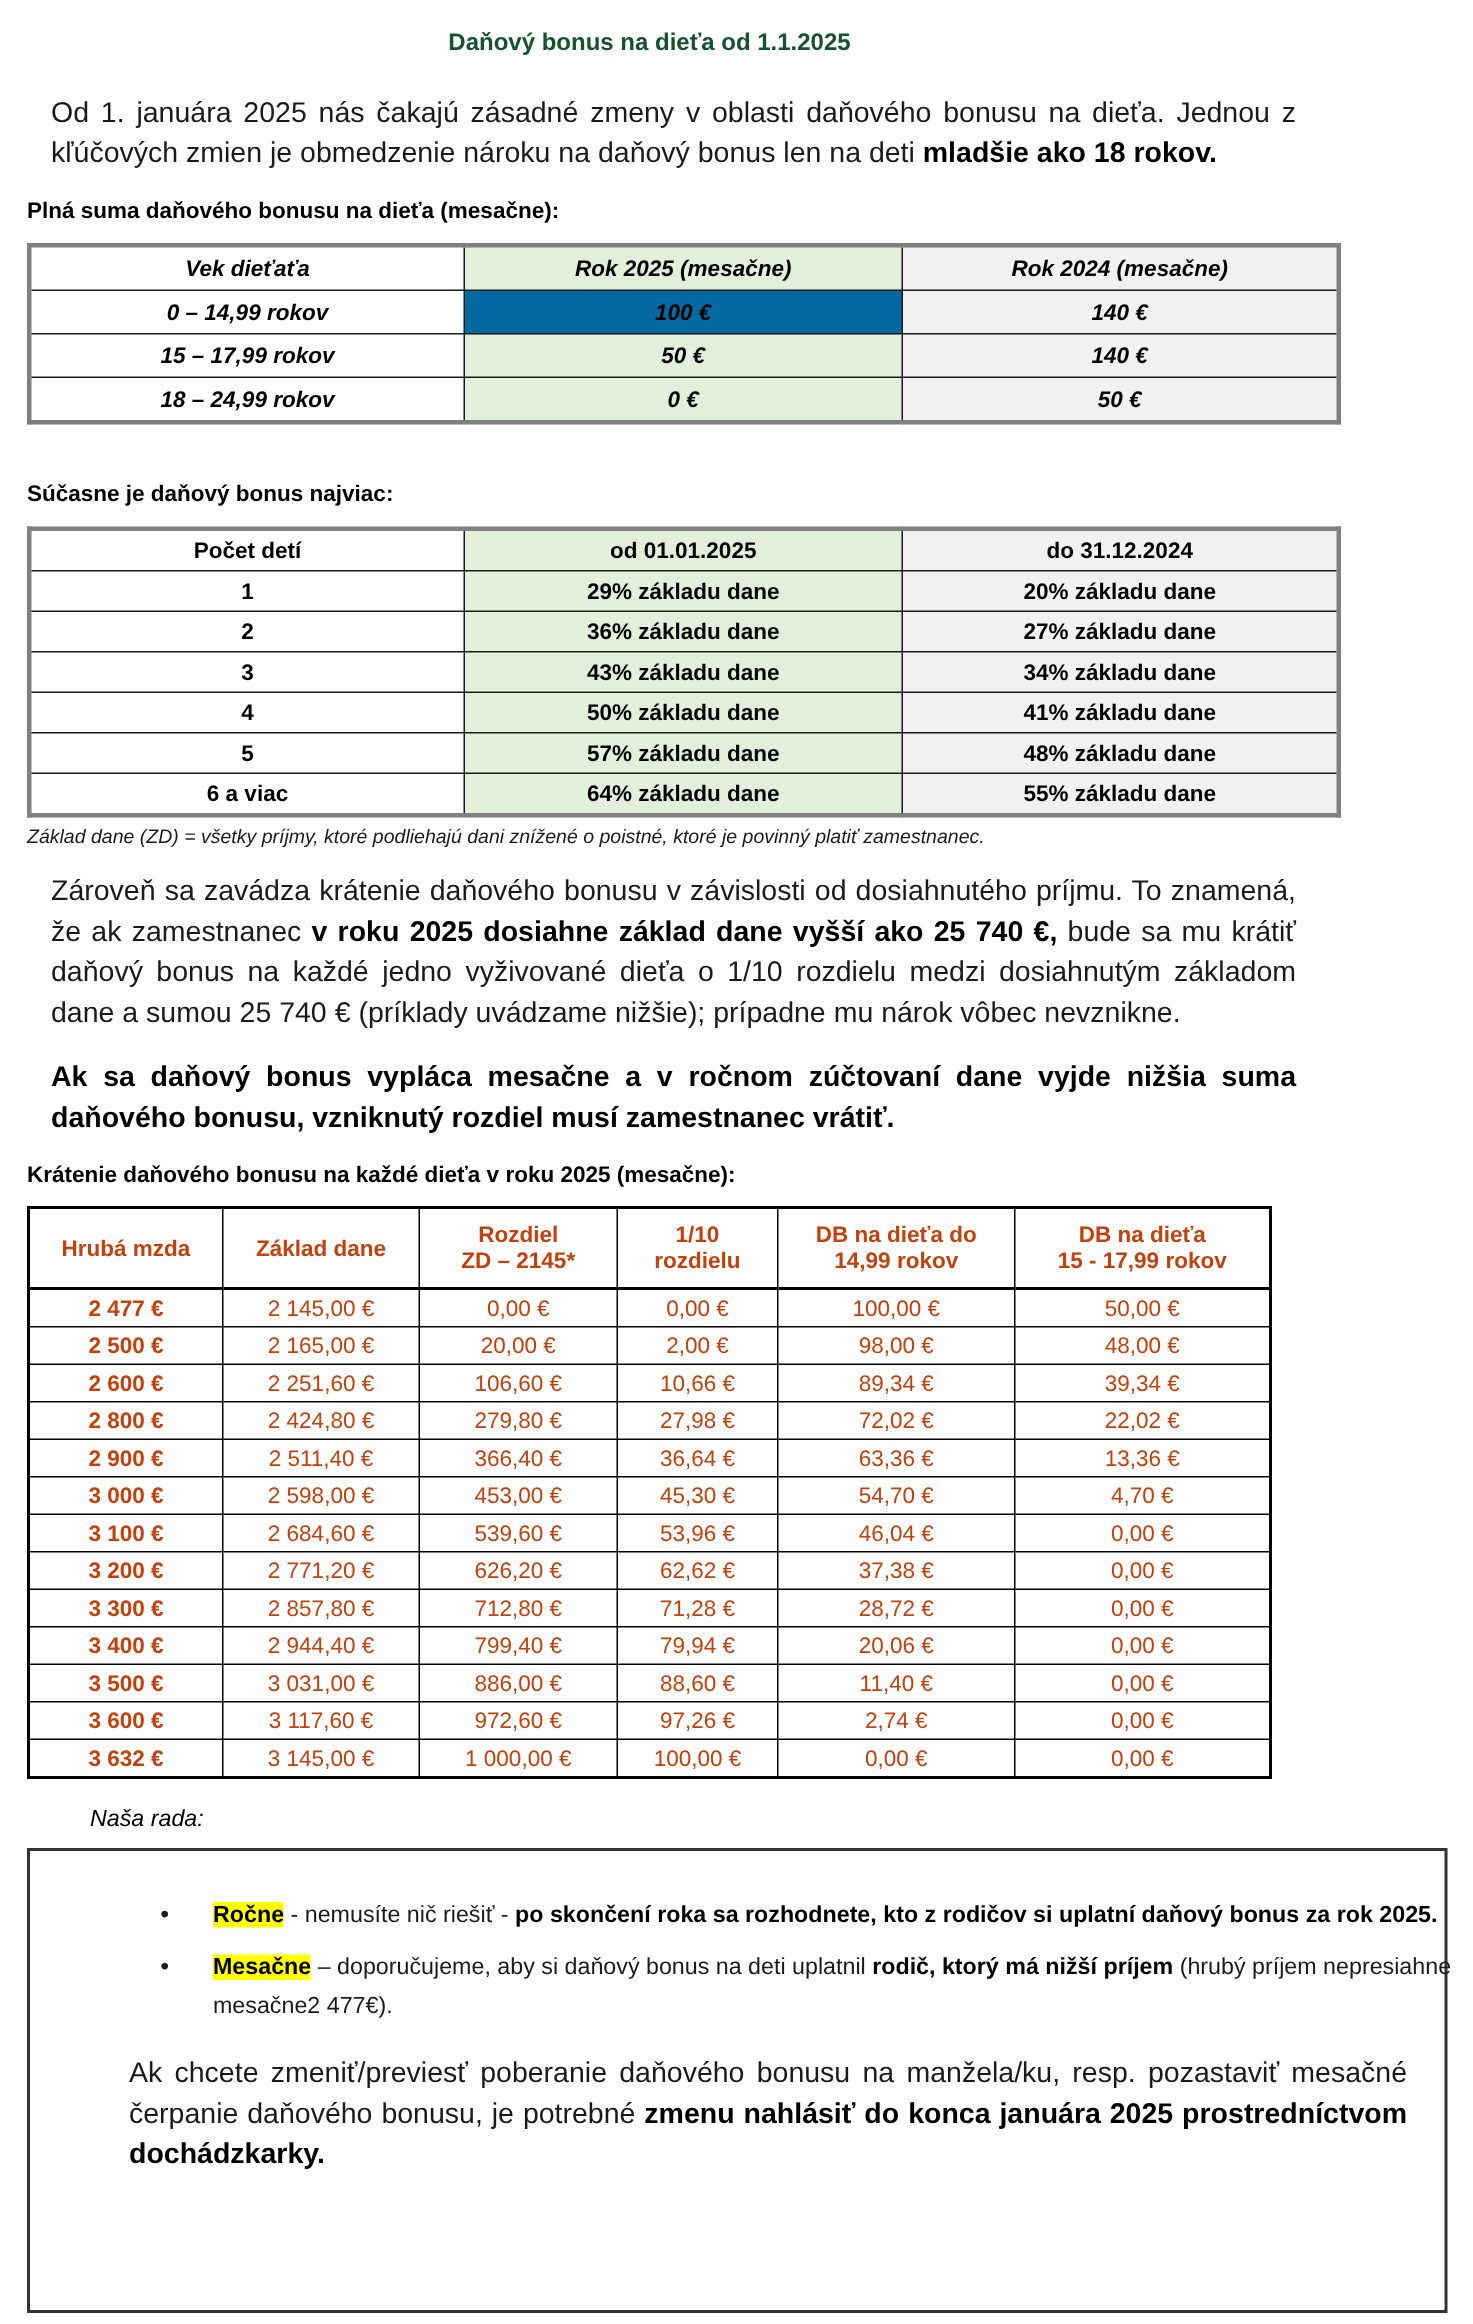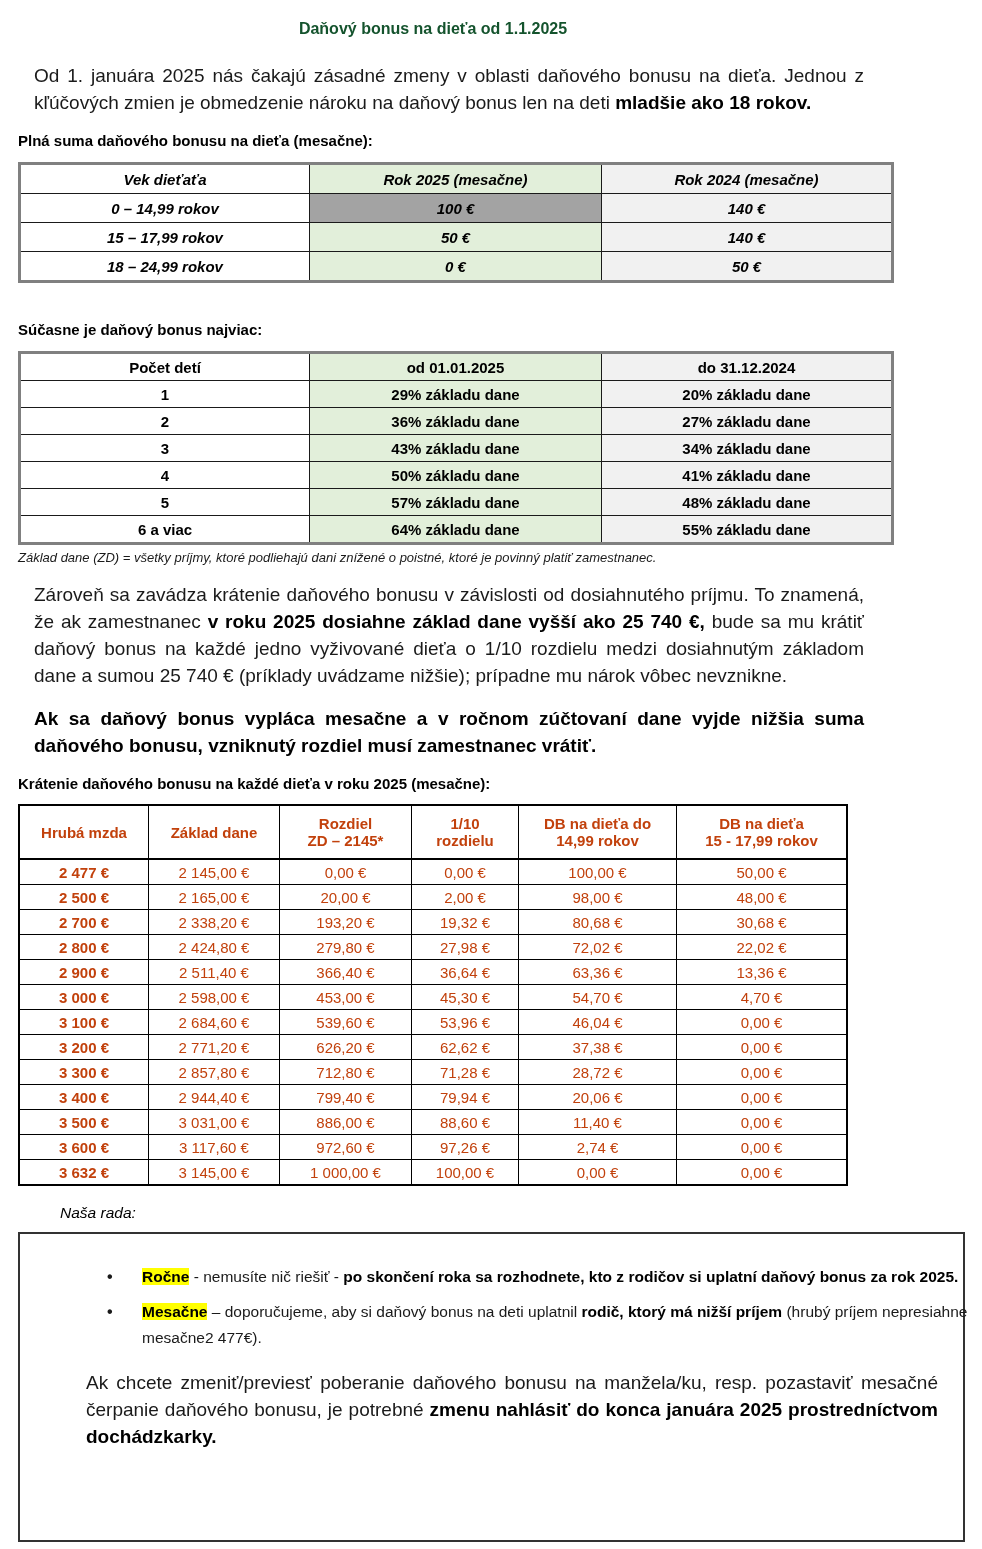--- a/index.html
+++ b/index.html
@@ -115,21 +115,21 @@
     <thead>
         <tr>
           <th>Vek dieťaťa</th>
           <th style="background: rgb(226, 239, 218);">Rok 2025 (mesačne)</th>
           <th style="background: rgb(241, 241, 241);">Rok 2024 (mesačne)</th>
         </tr>
       </thead>
     <tbody>
         <tr>
           <td>0 – 14,99 rokov</td>
-          <td style="background: #a3a3a3;">100 €</td>
+          <td style="background: #0369a1;">100 €</td>
           <td style="background: rgb(241, 241, 241);">140 €</td>
         </tr>
         <tr>
           <td>15 – 17,99 rokov</td>
           <td style="background: rgb(226, 239, 218);">50 €</td>
           <td style="background: rgb(241, 241, 241);">140 €</td>
         </tr>
         <tr>
           <td>18 – 24,99 rokov</td>
           <td style="background: rgb(226, 239, 218);">0 €</td>
@@ -216,26 +216,26 @@
         </tr>
         <tr>
           <td>2 500 €</td>
           <td>2 165,00 €</td>
           <td>20,00 €</td>
           <td>2,00 €</td>
           <td>98,00 €</td>
           <td>48,00 €</td>
         </tr>
         <tr>
-          <td>2 700 €</td>
-          <td>2 338,20 €</td>
-          <td>193,20 €</td>
-          <td>19,32 €</td>
-          <td>80,68 €</td>
-          <td>30,68 €</td>
+          <td>2 600 €</td>
+          <td>2 251,60 €</td>
+          <td>106,60 €</td>
+          <td>10,66 €</td>
+          <td>89,34 €</td>
+          <td>39,34 €</td>
         </tr>
         <tr>
           <td>2 800 €</td>
           <td>2 424,80 €</td>
           <td>279,80 €</td>
           <td>27,98 €</td>
           <td>72,02 €</td>
           <td>22,02 €</td>
         </tr>
         <tr>

